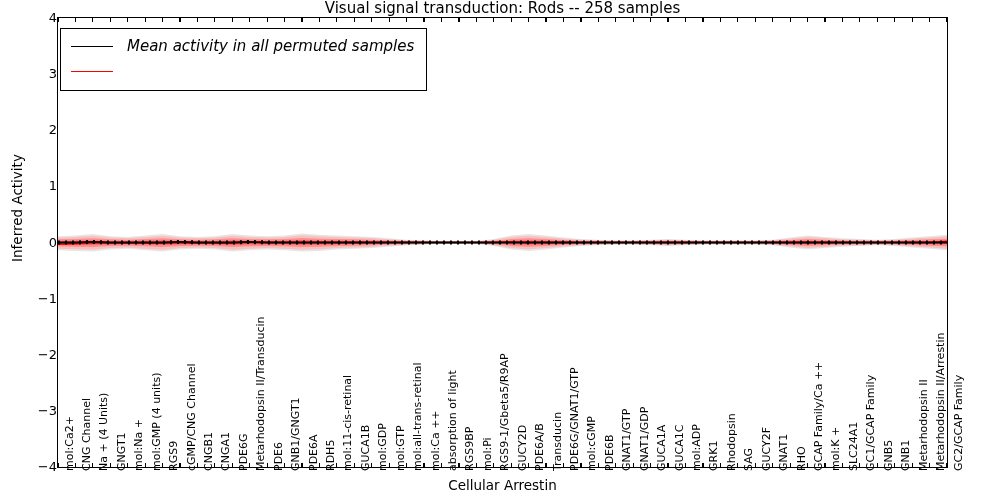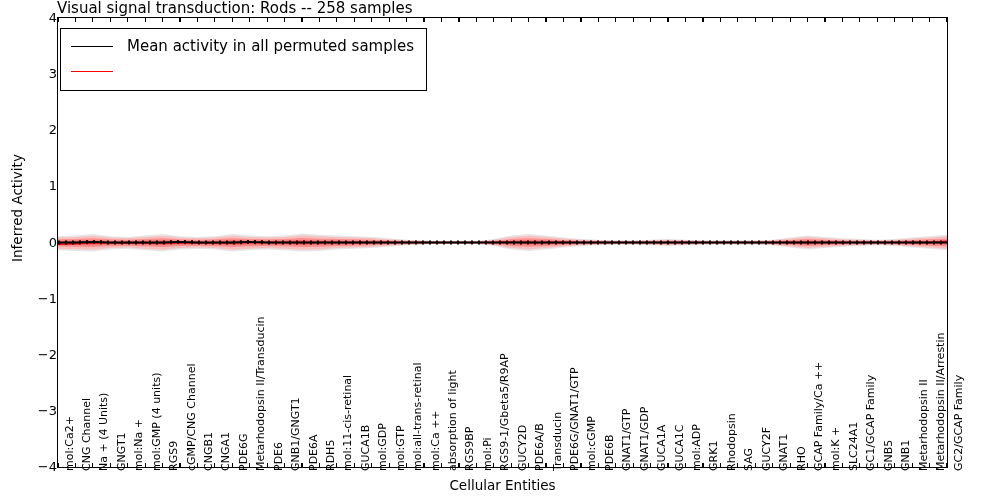--- a/index.html
+++ b/index.html
@@ -6,21 +6,21 @@
   body{
     width:1000px;height:500px;background:#ffffff;overflow:hidden;
     font-family:"DejaVu Sans", sans-serif;
     -webkit-font-smoothing:antialiased;
   }
   #figure{position:relative;width:1000px;height:500px;}
 
   
   #chart-title{
     position:absolute;left:57px;top:-1px;width:891px;
-    font-size:15px;color:#000;line-height:18px;
+    text-align:center;font-size:15px;color:#000;line-height:18px;
   }
 
   
   #plot-frame{
     position:absolute;left:57px;top:17px;width:891px;height:451px;
     border:1.2px solid #000;box-sizing:border-box;background:#fff;
   }
   #plot-clip{position:absolute;inset:0;overflow:hidden;}
   #plot-svg{position:absolute;left:0;top:0;}
   .ytick{
@@ -48,20 +48,21 @@
     position:absolute;left:57px;top:477px;width:891px;
     text-align:center;font-size:13.5px;color:#000;
   }
 
   
   #legend{
     position:absolute;left:60px;top:28px;
     border:1.3px solid #000;background:#fff;
     padding:5px 12px 6px 10px;
     box-sizing:border-box;
+    font-style:italic;
   }
   .legend-row{display:flex;align-items:center;height:25px;}
   .legend-swatch{width:42px;height:0;border-top:1.6px solid #000;margin-right:14px;}
   .legend-swatch.red{border-top-color:#ff0000;}
   .legend-text{font-size:15px;color:#000;line-height:15px;}
 </style>
 </head>
 <body>
 
 <div id="figure">
@@ -266,21 +267,21 @@
       <div class="xtick-label" style="left: 812.049px; top: 471px;">GCAP Family/Ca ++</div>
       <div class="xtick-label" style="left: 829.48px; top: 471px;">mol:K +</div>
       <div class="xtick-label" style="left: 846.912px; top: 471px;">SLC24A1</div>
       <div class="xtick-label" style="left: 864.343px; top: 471px;">GC1/GCAP Family</div>
       <div class="xtick-label" style="left: 881.775px; top: 471px;">GNB5</div>
       <div class="xtick-label" style="left: 899.206px; top: 471px;">GNB1</div>
       <div class="xtick-label" style="left: 916.637px; top: 471px;">Metarhodopsin II</div>
       <div class="xtick-label" style="left: 934.069px; top: 471px;">Metarhodopsin II/Arrestin</div>
       <div class="xtick-label" style="left: 951.5px; top: 471px;">GC2/GCAP Family</div>
     </div>
-  <div id="xlabel">Cellular Entities</div>
+  <div id="xlabel">Cellular Arrestin</div>
 
   <div id="legend">
     <div class="legend-row">
       <span class="legend-swatch"></span>
       <span class="legend-text">Mean activity in all permuted samples</span>
     </div>
     <div class="legend-row">
       <span class="legend-swatch red"></span>
     </div>
   </div>

